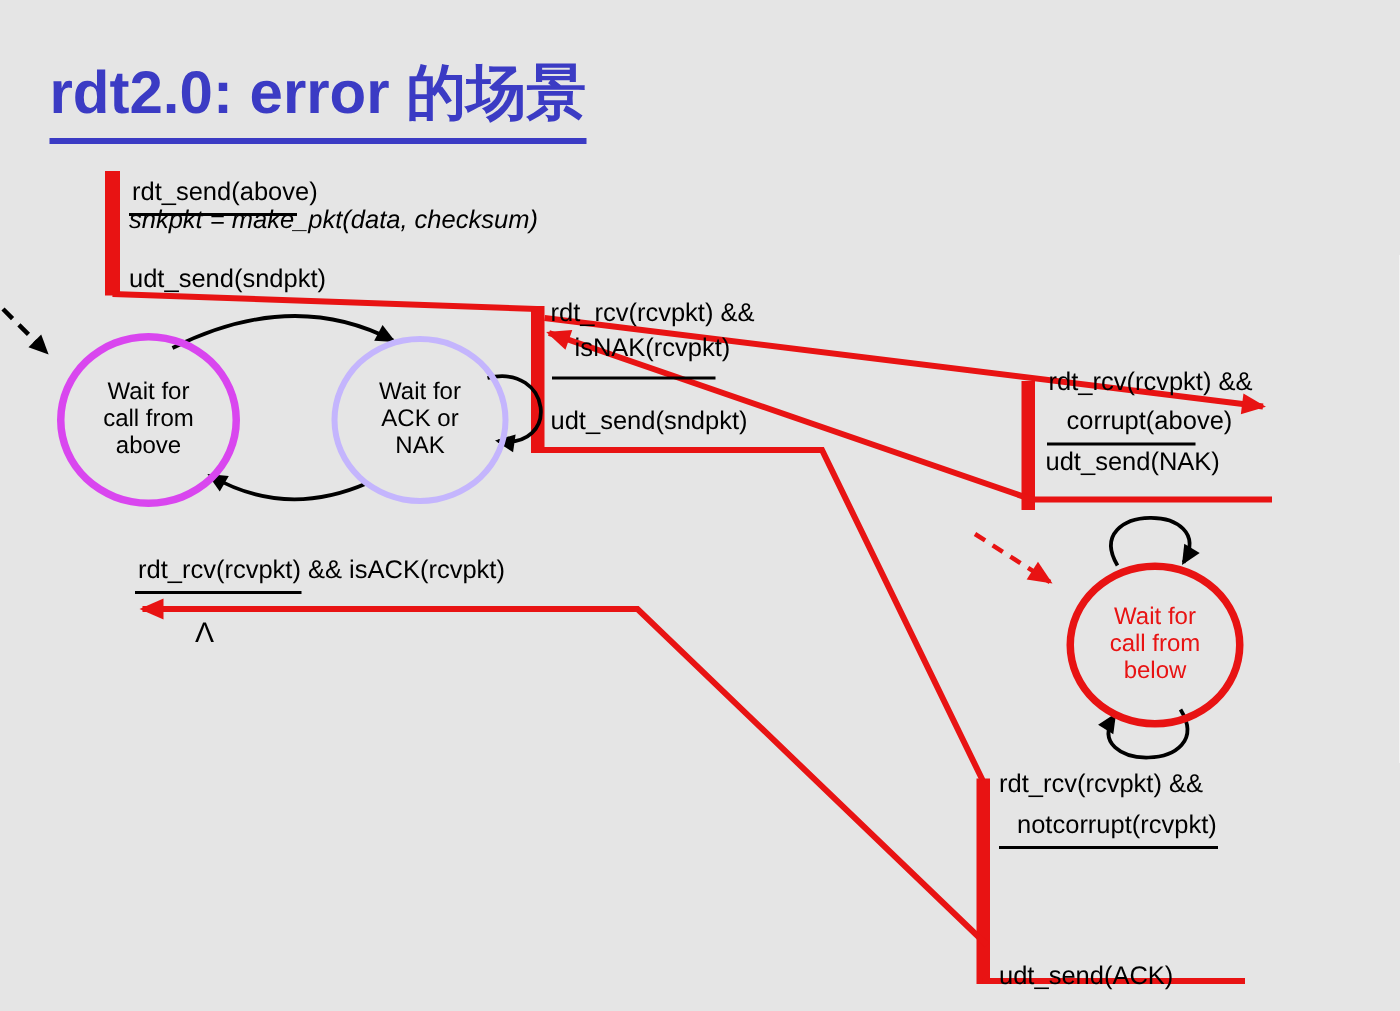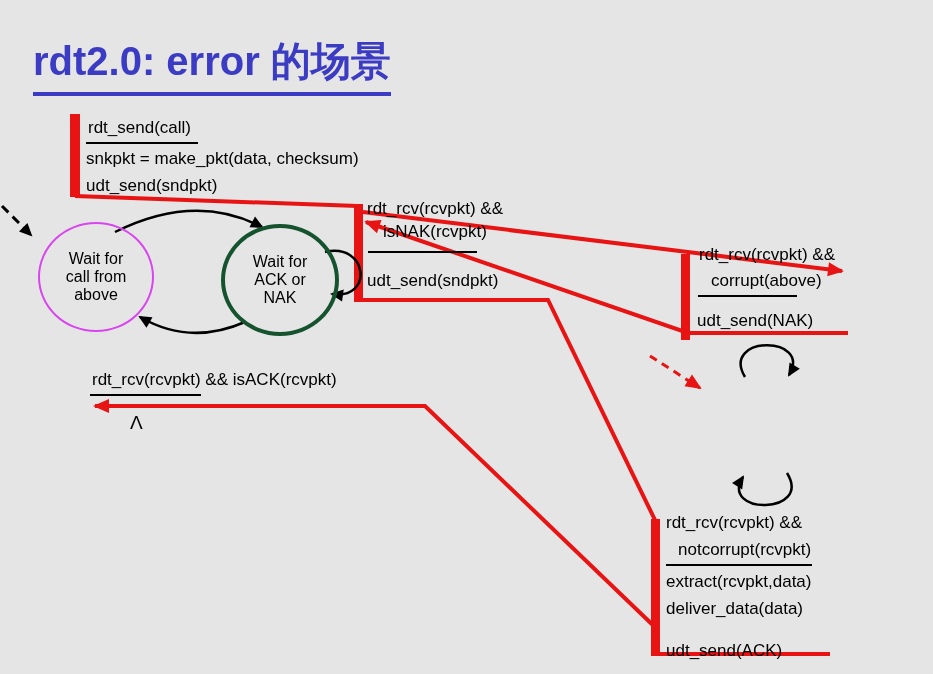--- a/index.html
+++ b/index.html
@@ -16,22 +16,22 @@
   svg.layer{position:absolute;left:0;top:0;}
   .lbl{
     position:absolute;font-size:17px;line-height:21px;white-space:nowrap;color:#000;
   }
   .state{
     position:absolute;border-radius:50%;
     display:flex;align-items:center;justify-content:center;
     text-align:center;font-size:16px;line-height:18px;background:transparent;
   }
   .state span{display:block;width:72px;}
-  .state.red{border:2px solid #d946ef;color:#000;}
-  .state.dark{border:4px solid #14532d;color:#000;}
+  .state.red{border:5px solid #d946ef;color:#000;}
+  .state.dark{border:4px solid #c4b5fd;color:#000;}
   .state.redtext{border:5px solid #e81313;color:#e81313;}
   .lambda{font-size:19px;}
 </style>
 </head>
 <body>
 
 <div class="slide">
 
   <svg class="layer" width="933" height="674" viewBox="0 0 933 674">
     <defs>
@@ -73,35 +73,36 @@
   </svg>
 
   <div class="title">rdt2.0: error 的场景</div>
 
   <div class="state red" style="left:38px;top:222px;width:112px;height:106px;">
     <span>Wait for call from above</span>
   </div>
   <div class="state dark" style="left:221px;top:224px;width:110px;height:104px;">
     <span>Wait for ACK or NAK</span>
   </div>
+  <div class="state redtext" style="left:711px;top:375px;width:108px;height:100px;">
+    <span>Wait for call from below</span>
+  </div>
 
-  <div class="lbl" style="left:88px;top:117px;">rdt_send(call)</div>
-  <div class="lbl" style="left:86px;top:148px;">snkpkt = make_pkt(data, checksum)</div>
+  <div class="lbl" style="left:88px;top:117px;">rdt_send(above)</div>
+  <div class="lbl" style="left:86px;top:136px;font-style:italic;">snkpkt = make_pkt(data, checksum)</div>
   <div class="lbl" style="left:86px;top:175px;">udt_send(sndpkt)</div>
 
   <div class="lbl" style="left:367px;top:198px;">rdt_rcv(rcvpkt) &amp;&amp;</div>
   <div class="lbl" style="left:383px;top:221px;">isNAK(rcvpkt)</div>
   <div class="lbl" style="left:367px;top:270px;">udt_send(sndpkt)</div>
 
   <div class="lbl" style="left:699px;top:244px;">rdt_rcv(rcvpkt) &amp;&amp;</div>
   <div class="lbl" style="left:711px;top:270px;">corrupt(above)</div>
-  <div class="lbl" style="left:697px;top:310px;">udt_send(NAK)</div>
+  <div class="lbl" style="left:697px;top:297px;">udt_send(NAK)</div>
 
   <div class="lbl" style="left:92px;top:369px;">rdt_rcv(rcvpkt) &amp;&amp; isACK(rcvpkt)</div>
   <div class="lbl lambda" style="left:130px;top:412px;">Λ</div>
 
   <div class="lbl" style="left:666px;top:512px;">rdt_rcv(rcvpkt) &amp;&amp;</div>
   <div class="lbl" style="left:678px;top:539px;">notcorrupt(rcvpkt)</div>
-  <div class="lbl" style="left:666px;top:571px;">extract(rcvpkt,data)</div>
-  <div class="lbl" style="left:666px;top:598px;">deliver_data(data)</div>
   <div class="lbl" style="left:666px;top:640px;">udt_send(ACK)</div>
 
 </div>
 
 </body></html>

